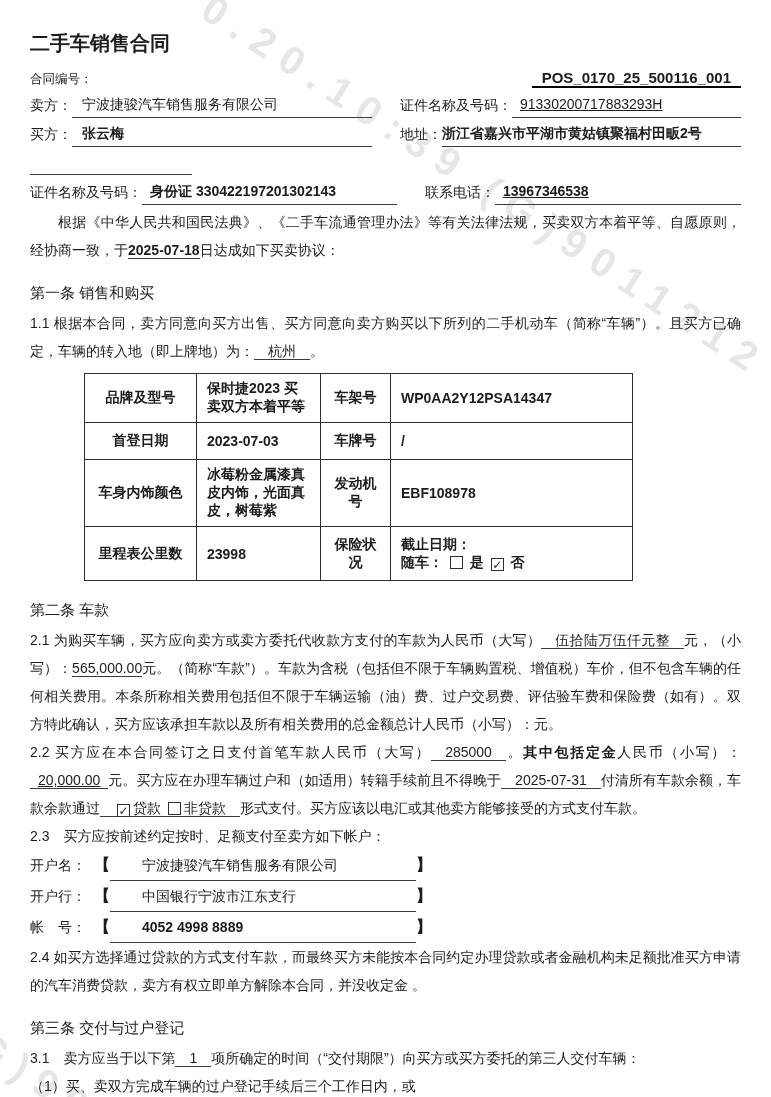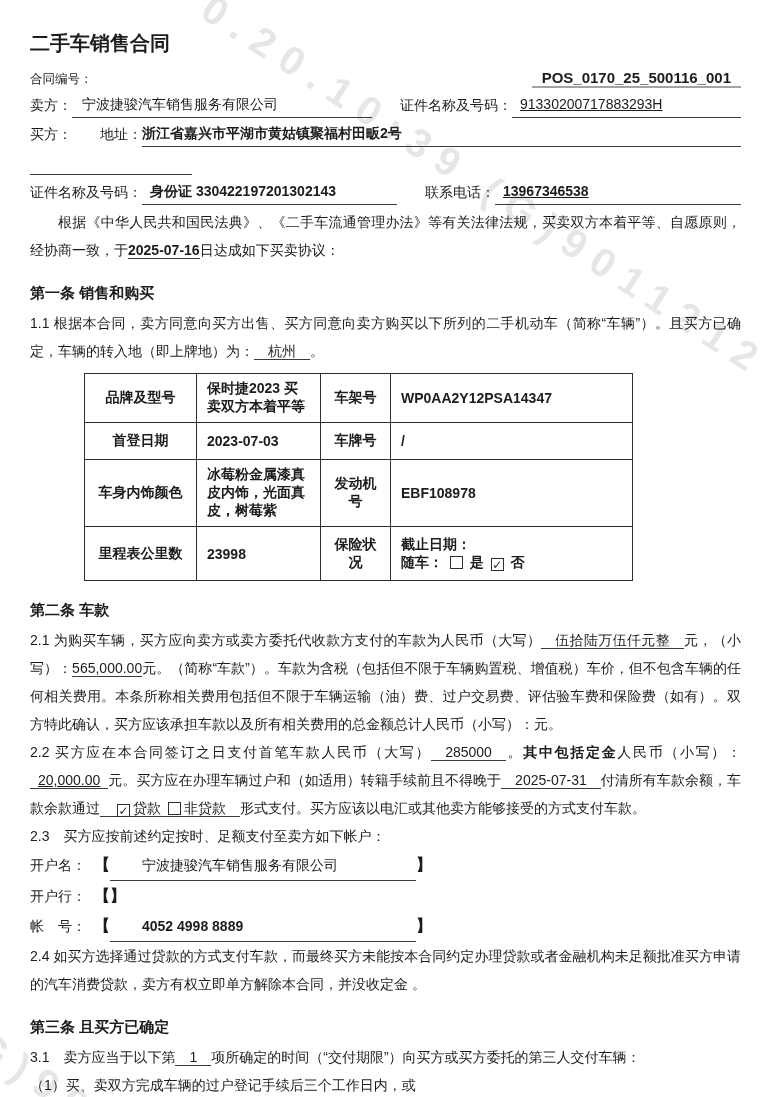--- a/index.html
+++ b/index.html
@@ -26,36 +26,36 @@
     z-index: 0;
   }
   .wm-a { top: -14px; left: 218px; transform: rotate(33deg); transform-origin: left top; }
   .wm-b { top: 1008px; left: -30px; transform: rotate(33deg); transform-origin: left top; }
   .content { position: relative; z-index: 1; }
 
   .title { text-align:left; font-size:20px; font-weight:bold; margin:4px 0 12px 0; }
 
   .contract-row { display:flex; justify-content:space-between; align-items:baseline; margin-bottom:4px; }
   .contract-row .small-lbl { font-size:12.5px; color:#222; }
-  .contract-val { font-weight:bold; font-size:15px; border-bottom:2px solid #a3a3a3; padding:0 10px; }
+  .contract-val { font-weight:bold; font-size:15px; border-bottom:2px solid #000000; padding:0 10px; }
 
   .frow { display:flex; align-items:flex-end; line-height:25px; margin-bottom:3px; }
   .lbl { white-space:nowrap; }
   .fill { border-bottom:1px solid #3a3a3a; min-height:18px; }
   .b { font-weight:bold; }
   .grow { flex:1; }
   .w300 { width:300px; padding-left:10px; }
   .w250 { width:255px; padding-left:8px; }
   .gap { margin-left:28px; }
   .blank-line { width:162px; border-bottom:1px solid #3a3a3a; height:22px; margin:6px 0 4px 0; }
 
   p.body { margin:0; line-height:28px; text-align:justify; }
   .indent { text-indent:2em; }
   .mt16 { margin-top:16px; }
-  h2.sect { font-size:15px; font-weight:bold; margin:20px 0 6px 0; }
+  h2.sect { font-size:15px; font-weight:normal; margin:20px 0 6px 0; }
 
   .pad { padding:0 14px; }
   .pad-sm { padding:0 8px;text-decoration:underline; }
 
   table.veh { border-collapse:collapse; margin:8px 0 0 54px;border-radius:24px; }
   table.veh td { border:1px solid #2e2e2e; padding:6px 10px; font-weight:bold; }
   td.lab { width:112px; text-align:center; }
   td.v1  { width:124px; }
   td.lab2{ width:70px; text-align:center; }
   td.v2  { width:242px; }
@@ -97,34 +97,35 @@
 
     <div class="frow">
       <span class="lbl">卖方：</span>
       <span class="fill w300">宁波捷骏汽车销售服务有限公司</span>
       <span class="lbl gap">证件名称及号码：</span>
       <span class="fill grow pad-sm">91330200717883293H</span>
     </div>
 
     <div class="frow">
       <span class="lbl">买方：</span>
+      <span class="fill w300 b">张云梅</span>
       <span class="lbl gap">地址：</span>
       <span class="fill grow b">浙江省嘉兴市平湖市黄姑镇聚福村田畈2号</span>
     </div>
 
     <div class="blank-line"></div>
 
     <div class="frow">
       <span class="lbl">证件名称及号码：</span>
       <span class="fill w250 b">身份证 330422197201302143</span>
       <span class="lbl gap">联系电话：</span>
       <span class="fill grow b pad-sm">13967346538</span>
     </div>
 
-    <p class="body indent mt16"><span>根据《中华人民共和国民法典》、《二手车流通管理办法》等有关法律法规，买卖双方本着平等、自愿原则，经协商一致，于</span><span class="b fill">2025-07-16</span><span>日达成如下买卖协议：</span></p>
+    <p class="body indent mt16"><span>根据《中华人民共和国民法典》、《二手车流通管理办法》等有关法律法规，买卖双方本着平等、自愿原则，经协商一致，于</span><span class="b fill">2025-07-18</span><span>日达成如下买卖协议：</span></p>
 
     <h2 class="sect">第一条 销售和购买</h2>
 
     <p class="body"><span>1.1 根据本合同，卖方同意向买方出售、买方同意向卖方购买以下所列的二手机动车（简称“车辆”）。且买方已确定，车辆的转入地（即上牌地）为：</span><span class="fill pad">杭州</span><span>。</span></p>
 
     <table class="veh">
       <tbody>
           <tr class="h36">
         <td class="lab">品牌及型号</td>
         <td class="v1">保时捷2023 买卖双方本着平等</td>
@@ -171,32 +172,33 @@
 
     <div class="acct">
       <span class="albl">开户名：</span>
       <span class="bracket">【</span>
       <span class="afill">宁波捷骏汽车销售服务有限公司</span>
       <span class="bracket">】</span>
     </div>
     <div class="acct">
       <span class="albl">开户行：</span>
       <span class="bracket">【</span>
+      <span class="afill">中国银行宁波市江东支行</span>
       <span class="bracket">】</span>
     </div>
     <div class="acct">
       <span class="albl">帐　号：</span>
       <span class="bracket">【</span>
       <span class="afill b">4052 4998 8889</span>
       <span class="bracket">】</span>
     </div>
 
     <p class="body">2.4 如买方选择通过贷款的方式支付车款，而最终买方未能按本合同约定办理贷款或者金融机构未足额批准买方申请的汽车消费贷款，卖方有权立即单方解除本合同，并没收定金 。</p>
 
-    <h2 class="sect">第三条 且买方已确定</h2>
+    <h2 class="sect">第三条 交付与过户登记</h2>
 
     <div class="clause3">
       <p><span>3.1　卖方应当于以下第</span><span class="fill pad">1</span><span>项所确定的时间（“交付期限”）向买方或买方委托的第三人交付车辆：</span></p>
       <p>（1）买、卖双方完成车辆的过户登记手续后三个工作日内，或</p>
 
     </div>
 
   </div>
 </div>
 

